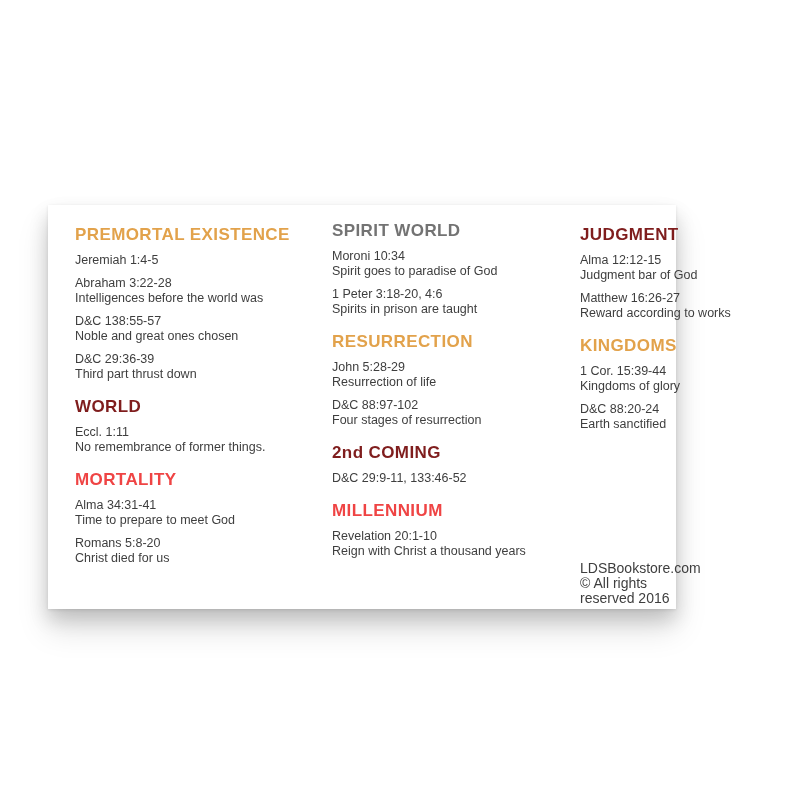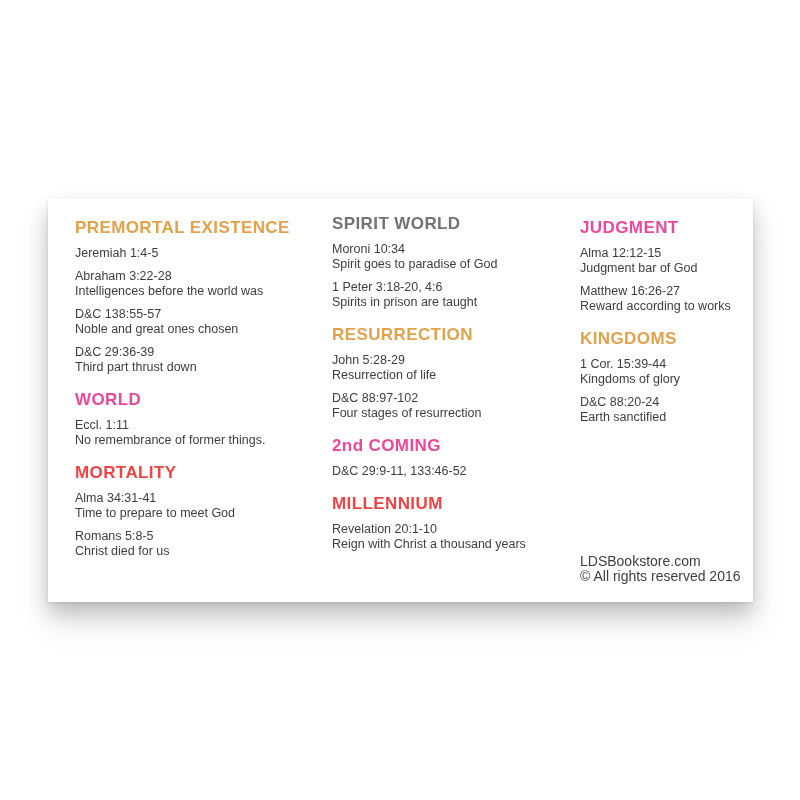--- a/index.html
+++ b/index.html
@@ -11,22 +11,22 @@
   .stage {
     position: relative;
     width: 800px;
     height: 800px;
     background: #ffffff;
     overflow: hidden;
   }
   .card {
     position: absolute;
     left: 48px;
-    top: 198px;
-    width: 705px;
+    top: 205px;
+    width: 628px;
     height: 404px;
     background: #ffffff;
     box-shadow:
       0 1px 3px rgba(0,0,0,0.10),
       0 10px 18px rgba(0,0,0,0.16),
       0 20px 30px rgba(0,0,0,0.13);
   }
   .column { position: absolute; }
   .col-0 { left: 27px;  top: 20px; width: 240px; }
   .col-1 { left: 284px; top: 16px; width: 244px; }
@@ -35,21 +35,21 @@
   .section-title {
     font-size: 17px;
     line-height: 20px;
     font-weight: 700;
     letter-spacing: 0.4px;
     margin: 15px 0 8px 0;
   }
   .column .section-title:first-child { margin-top: 0; }
 
   .c-orange { color: #E2A24B; }
-  .c-red    { color: #ec4899; }
+  .c-red    { color: #7f1d1d; }
   .c-teal   { color: #ef4444; }
   .c-olive  { color: #737373; }
 
   .entry { margin-bottom: 8px; }
   .entry-line {
     font-size: 12.5px;
     line-height: 15px;
     color: #3E3E3E;
   }
 
@@ -89,21 +89,21 @@
           <div class="entry">
             <div class="entry-line">Eccl. 1:11</div>
             <div class="entry-line">No remembrance of former things.</div>
           </div>
           <h2 class="section-title c-teal">MORTALITY</h2>
           <div class="entry">
             <div class="entry-line">Alma 34:31-41</div>
             <div class="entry-line">Time to prepare to meet God</div>
           </div>
           <div class="entry">
-            <div class="entry-line">Romans 5:8-5</div>
+            <div class="entry-line">Romans 5:8-20</div>
             <div class="entry-line">Christ died for us</div>
           </div>
         </div>
         <div class="column col-1">
           <h2 class="section-title c-olive">SPIRIT WORLD</h2>
           <div class="entry">
             <div class="entry-line">Moroni 10:34</div>
             <div class="entry-line">Spirit goes to paradise of God</div>
           </div>
           <div class="entry">

